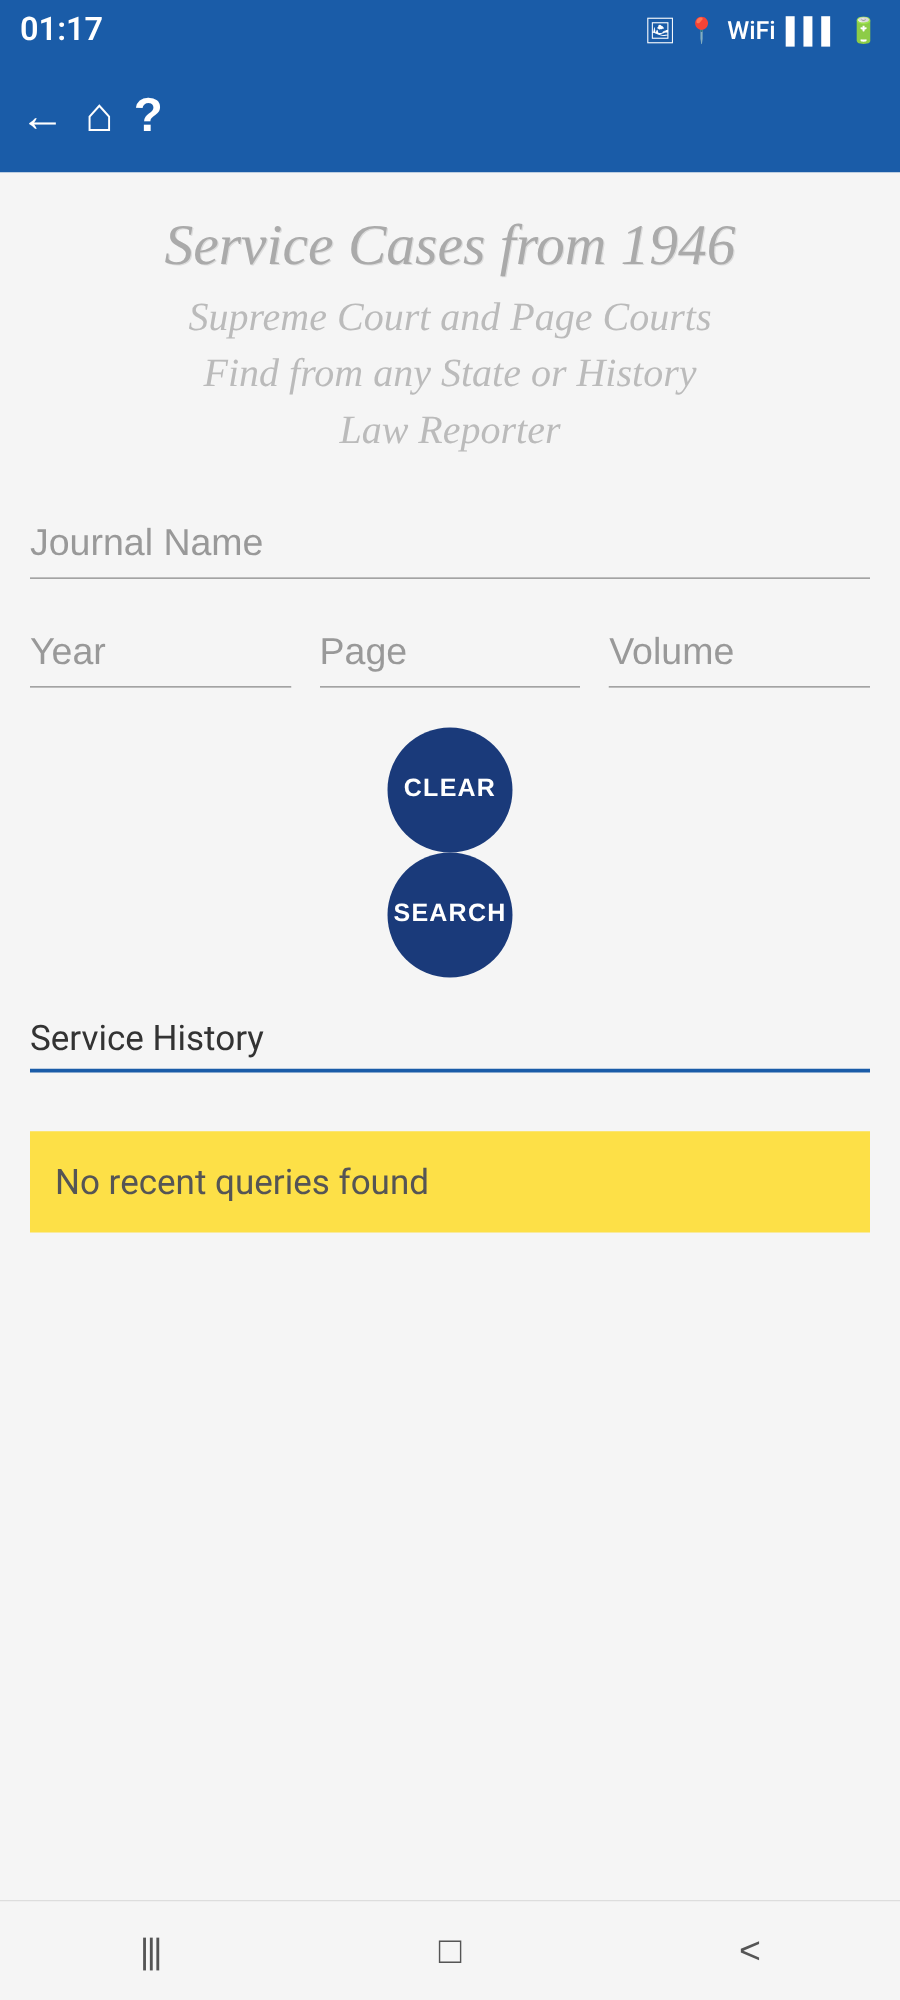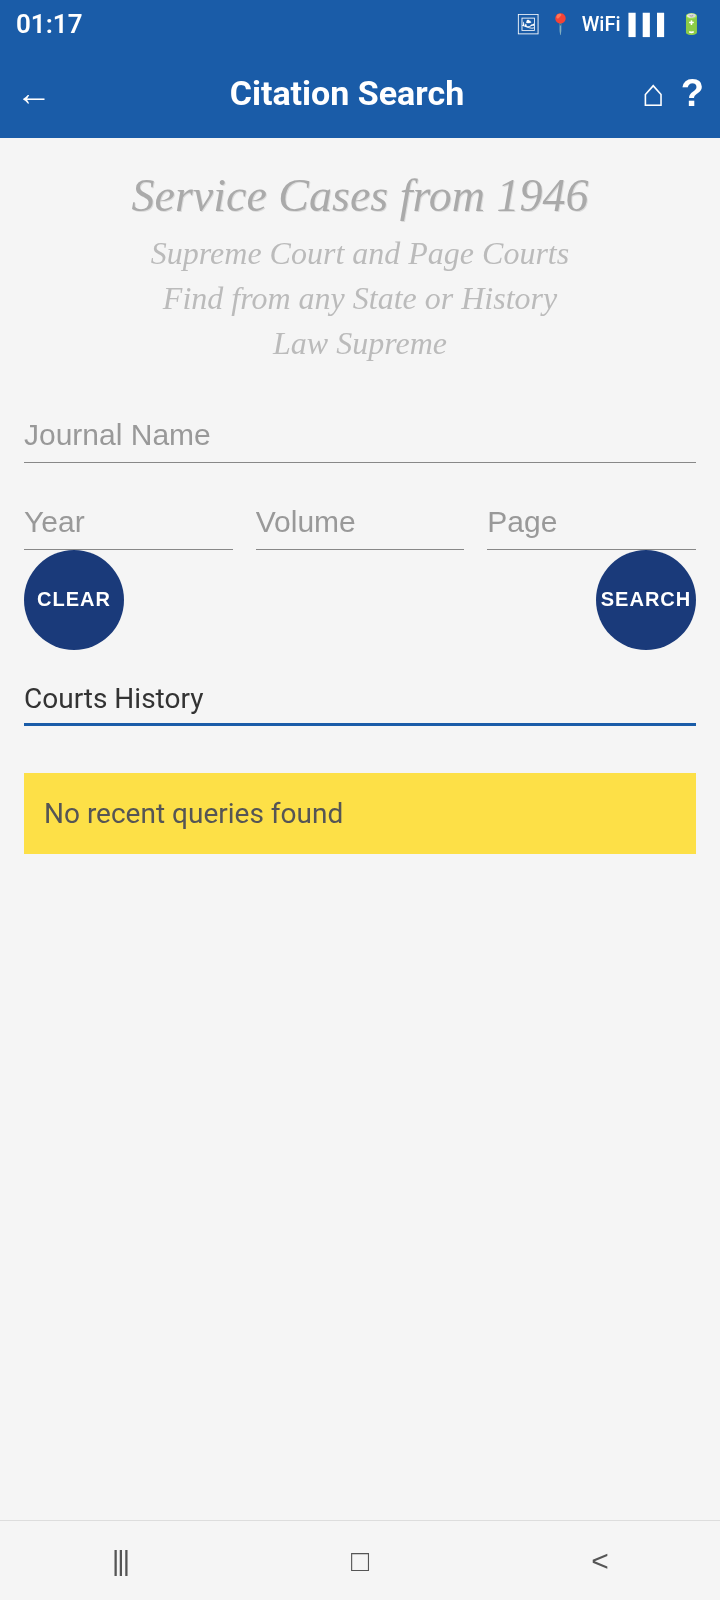--- a/index.html
+++ b/index.html
@@ -128,32 +128,34 @@
       outline: none;
     }
     .input-field::placeholder {
       color: #999;
       font-size: 30px;
     }
 
     .row-fields {
       display: flex;
       gap: 23px;
+      margin-bottom: 32px;
     }
     .row-fields .input-group {
       flex: 1;
       margin-bottom: 0;
     }
 
     
     .buttons-row {
       display: flex;
       justify-content: space-between;
       align-items: center;
       margin-bottom: 32px;
+      flex-direction: column;
     }
     .circle-btn {
       width: 100px;
       height: 100px;
       border-radius: 50%;
       background: #1a3a7a;
       color: white;
       font-size: 20px;
       font-weight: 700;
       border: none;
@@ -225,63 +227,62 @@
     <span>🖼</span>
     <span>📍</span>
     <span>WiFi</span>
     <span>▌▌▌</span>
     <span>🔋</span>
   </div>
 </div>
 
 <div class="app-bar">
   <button class="back-btn">←</button>
-  <span class="title">Citation Search</span>
   <button class="icon-btn home-icon">⌂</button>
   <button class="icon-btn help-icon">?</button>
 </div>
 
 <div class="main-content">
 
   <div class="hero-text">
     <div class="hero-title">Service Cases from 1946</div>
     <div class="hero-subtitle">
       <span>Supreme Court and Page Courts</span><br>
       <span>Find from any State or History</span><br>
-      <span>Law Supreme</span>
+      <span>Law Reporter</span>
     </div>
   </div>
 
   <div class="form-section">
 
     <div class="input-group">
       <input type="text" class="input-field" placeholder="Journal Name" style="">
     </div>
 
     <div class="row-fields">
       <div class="input-group">
         <input type="text" class="input-field" placeholder="Year" style="">
       </div>
       <div class="input-group">
-        <input type="text" class="input-field" placeholder="Volume" style="">
+        <input type="text" class="input-field" placeholder="Page" style="">
       </div>
       <div class="input-group">
-        <input type="text" class="input-field" placeholder="Page" style="">
+        <input type="text" class="input-field" placeholder="Volume" style="">
       </div>
     </div>
 
     <div class="buttons-row">
       <button class="circle-btn clear-btn">CLEAR</button>
       <button class="circle-btn search-btn">SEARCH</button>
     </div>
 
   </div>
 
   <div class="recent-history">
-    <span class="recent-history-title">Courts History</span>
+    <span class="recent-history-title">Service History</span>
   </div>
 
   <div class="no-results">No recent queries found</div>
 
 </div>
 
 <div class="nav-bar">
   <button class="nav-btn nav-bars">|||</button>
   <button class="nav-btn nav-square">□</button>
   <button class="nav-btn nav-back">&lt;</button>

